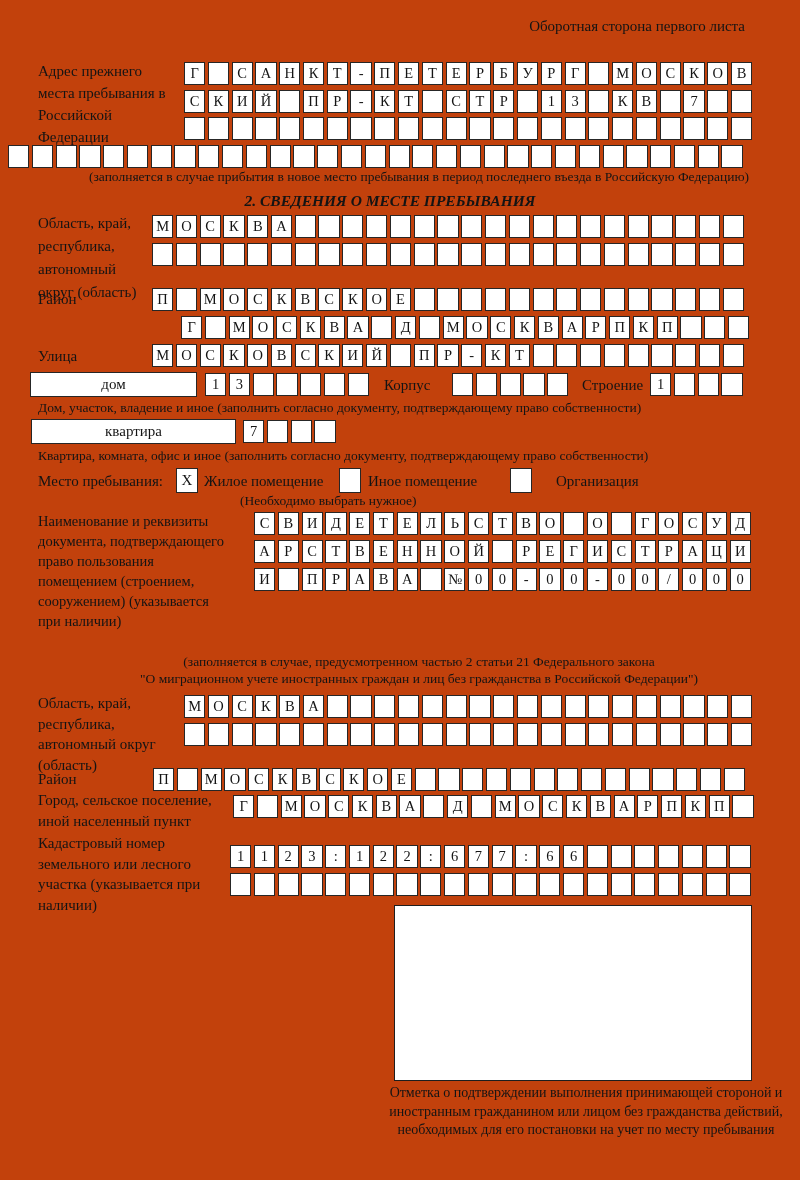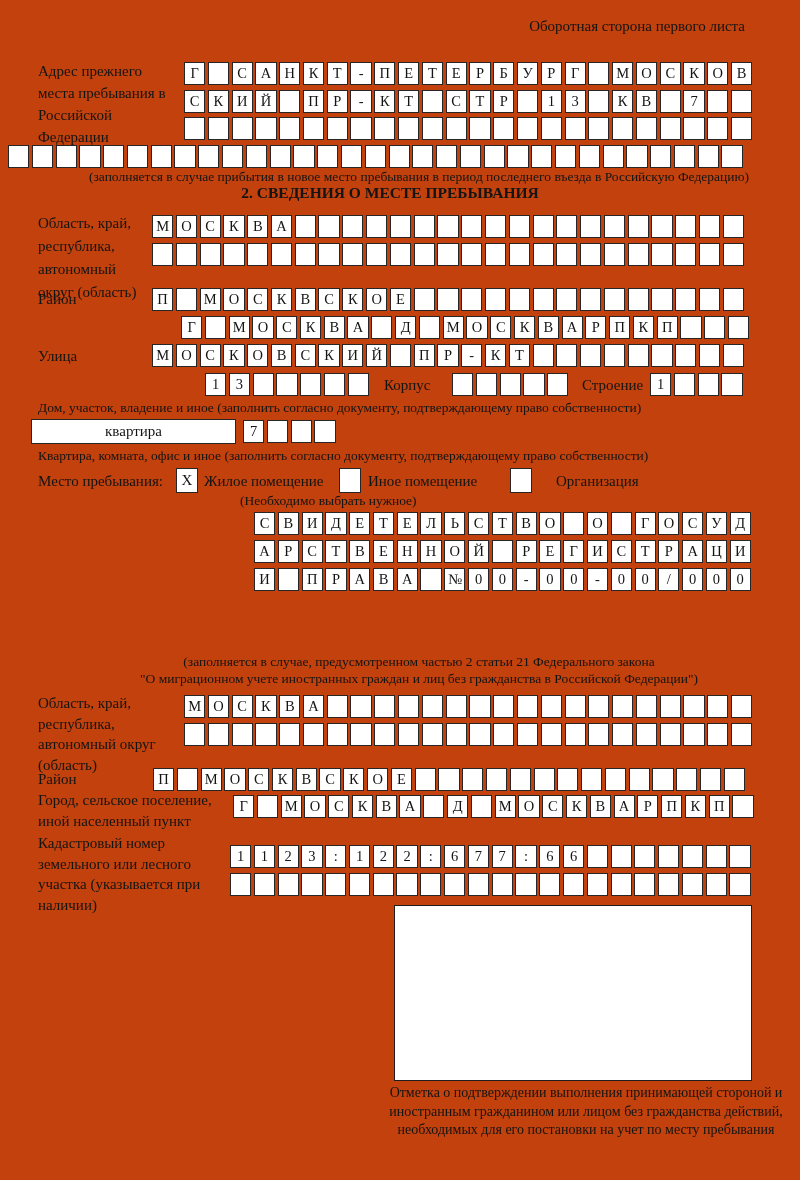--- a/index.html
+++ b/index.html
@@ -132,21 +132,21 @@
       <span class="cell"></span>
       <span class="cell"></span>
       <span class="cell"></span>
       <span class="cell"></span>
       <span class="cell"></span>
       <span class="cell"></span>
       <span class="cell"></span>
     </div>
   <div class="cnote" style="top:169px;">(заполняется в случае прибытия в новое место пребывания в период последнего въезда в Российскую Федерацию)</div>
 
-  <div class="h" style="top:184px;">2. СВЕДЕНИЯ О МЕСТЕ ПРЕБЫВАНИЯ</div>
+  <div class="h" style="top:192px;font-style:italic;">2. СВЕДЕНИЯ О МЕСТЕ ПРЕБЫВАНИЯ</div>
 
   <div class="lbl" style="left:38px;top:212px;width:114px;line-height:23px;">Область, край, республика, автономный округ (область)</div>
   <div class="row" style="left:152px;top:215px;">
       <span class="cell">М</span>
       <span class="cell">О</span>
       <span class="cell">С</span>
       <span class="cell">К</span>
       <span class="cell">В</span>
       <span class="cell">А</span>
       <span class="cell"></span>
@@ -275,20 +275,23 @@
       <span class="cell"></span>
       <span class="cell"></span>
       <span class="cell"></span>
       <span class="cell"></span>
       <span class="cell"></span>
       <span class="cell"></span>
       <span class="cell"></span>
       <span class="cell"></span>
     </div>
 
+  <div class="fieldbox" style="left:30px;top:372px;width:167px;">
+    <span>дом</span>
+  </div>
   <div class="row" style="left:205px;top:373px;">
       <span class="cell">1</span>
       <span class="cell">3</span>
       <span class="cell"></span>
       <span class="cell"></span>
       <span class="cell"></span>
       <span class="cell"></span>
       <span class="cell"></span>
     </div>
   <div class="lbl" style="left:384px;top:374px;">Корпус</div>
@@ -321,20 +324,21 @@
 
   <div class="lbl" style="left:38px;top:470px;">Место пребывания:</div>
   <div class="cell cb" style="left:176px;top:468px;">X</div>
   <div class="lbl" style="left:204px;top:470px;">Жилое помещение</div>
   <div class="cell cb" style="left:339px;top:468px;"></div>
   <div class="lbl" style="left:368px;top:470px;">Иное помещение</div>
   <div class="cell cb" style="left:510px;top:468px;"></div>
   <div class="lbl" style="left:556px;top:470px;">Организация</div>
   <div class="note" style="left:240px;top:493px;">(Необходимо выбрать нужное)</div>
 
+  <div class="lbl" style="left:38px;top:511px;width:192px;font-size:14.5px;line-height:20px;">Наименование и реквизиты документа, подтверждающего право пользования помещением (строением, сооружением) (указывается при наличии)</div>
   <div class="row" style="left:254px;top:512px;">
       <span class="cell">С</span>
       <span class="cell">В</span>
       <span class="cell">И</span>
       <span class="cell">Д</span>
       <span class="cell">Е</span>
       <span class="cell">Т</span>
       <span class="cell">Е</span>
       <span class="cell">Л</span>
       <span class="cell">Ь</span>

